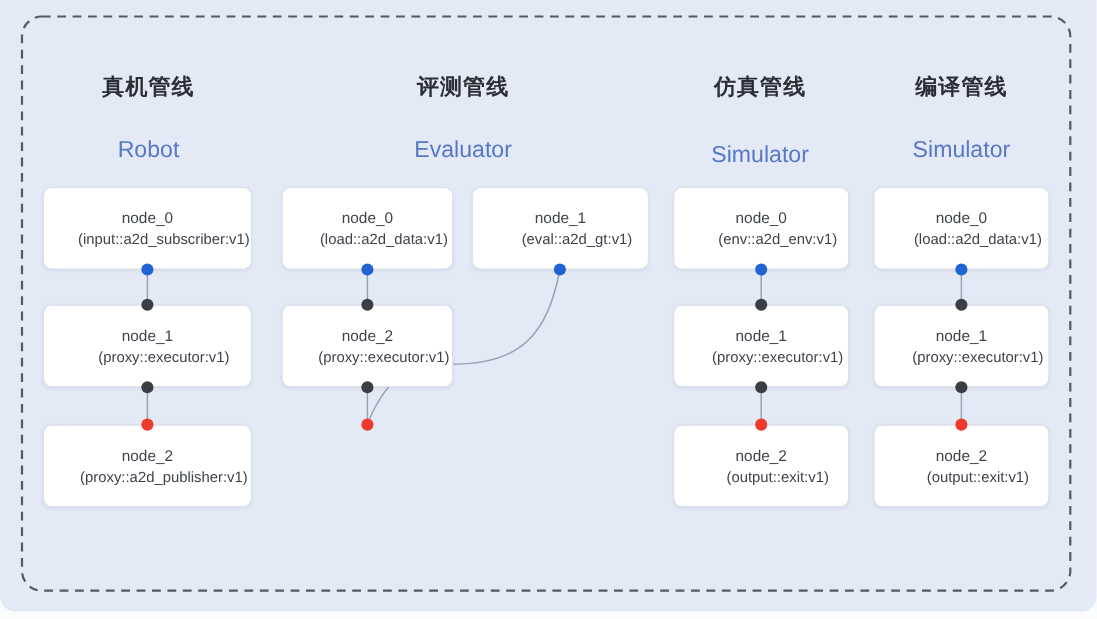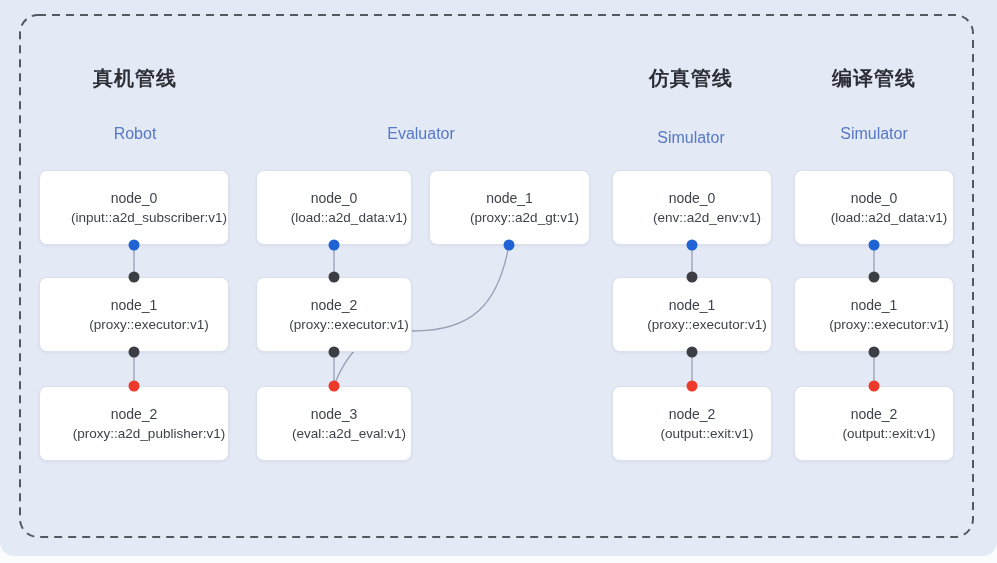--- a/index.html
+++ b/index.html
@@ -15,21 +15,21 @@
   }
   #edge-layer{position:absolute;left:0;top:0;width:997px;height:563px;}
   .boundary{fill:none;stroke:var(--dash,#55585f);stroke-width:2;stroke-dasharray:8 6;}
   .edge{fill:none;stroke:var(--edge,#98a0b3);stroke-width:1.3;}
   .title-zh{
     position:absolute;transform:translateX(-50%);white-space:nowrap;
     font-size:20px;font-weight:700;color:var(--title_zh,#2b2e35);letter-spacing:1px;
   }
   .title-en{
     position:absolute;transform:translateX(-50%);white-space:nowrap;
-    font-size:16px;font-weight:400;color:var(--title_en,#5678c6);
+    font-size:21px;font-weight:400;color:var(--title_en,#5678c6);
   }
   .node{
     position:absolute;height:75px;box-sizing:border-box;
     background:var(--card_bg,#ffffff);
     border:1px solid var(--card_border,#dbe0ea);
     border-radius:8px;
     box-shadow:0 1px 3px rgba(30,40,80,0.06);
     display:flex;flex-direction:column;align-items:center;justify-content:center;
     gap:6px;
   }
@@ -61,20 +61,21 @@
     <path class="edge" d="M509,245 C498,305 472,331 413,331 C372,331 352,342 335,383"></path>
 
     <path class="edge" d="M692,245 L692,277"></path>
     <path class="edge" d="M692,352 L692,386"></path>
 
     <path class="edge" d="M874,245 L874,277"></path>
     <path class="edge" d="M874,352 L874,386"></path>
   </svg>
 
   <div class="title-zh" style="left:135px;top:65px">真机管线</div>
+  <div class="title-zh" style="left:421px;top:65px">评测管线</div>
   <div class="title-zh" style="left:874px;top:65px">编译管线</div>
   <div class="title-zh" style="left:691px;top:65px">仿真管线</div>
 
   <div class="title-en" style="left:135px;top:125px">Robot</div>
   <div class="title-en" style="left:421px;top:125px">Evaluator</div>
   <div class="title-en" style="left:691px;top:129px">Simulator</div>
   <div class="title-en" style="left:874px;top:125px">Simulator</div>
 
   <div class="node" style="left:39px;top:170px;width:190px">
     <div class="nname">node_0</div>
@@ -88,29 +89,25 @@
     <div class="nname">node_2</div>
     <div class="nimpl">(proxy::a2d_publisher:v1)</div>
   </div>
 
   <div class="node" style="left:256px;top:170px;width:156px">
     <div class="nname">node_0</div>
     <div class="nimpl">(load::a2d_data:v1)</div>
   </div>
   <div class="node" style="left:429px;top:170px;width:161px">
     <div class="nname">node_1</div>
-    <div class="nimpl">(proxy::a2d_gt:v1)</div>
+    <div class="nimpl">(eval::a2d_gt:v1)</div>
   </div>
   <div class="node" style="left:256px;top:277px;width:156px">
     <div class="nname">node_2</div>
     <div class="nimpl">(proxy::executor:v1)</div>
-  </div>
-  <div class="node" style="left:256px;top:386px;width:156px">
-    <div class="nname">node_3</div>
-    <div class="nimpl">(eval::a2d_eval:v1)</div>
   </div>
 
   <div class="node" style="left:612px;top:170px;width:160px">
     <div class="nname">node_0</div>
     <div class="nimpl">(env::a2d_env:v1)</div>
   </div>
   <div class="node" style="left:612px;top:277px;width:160px">
     <div class="nname">node_1</div>
     <div class="nimpl">(proxy::executor:v1)</div>
   </div>

